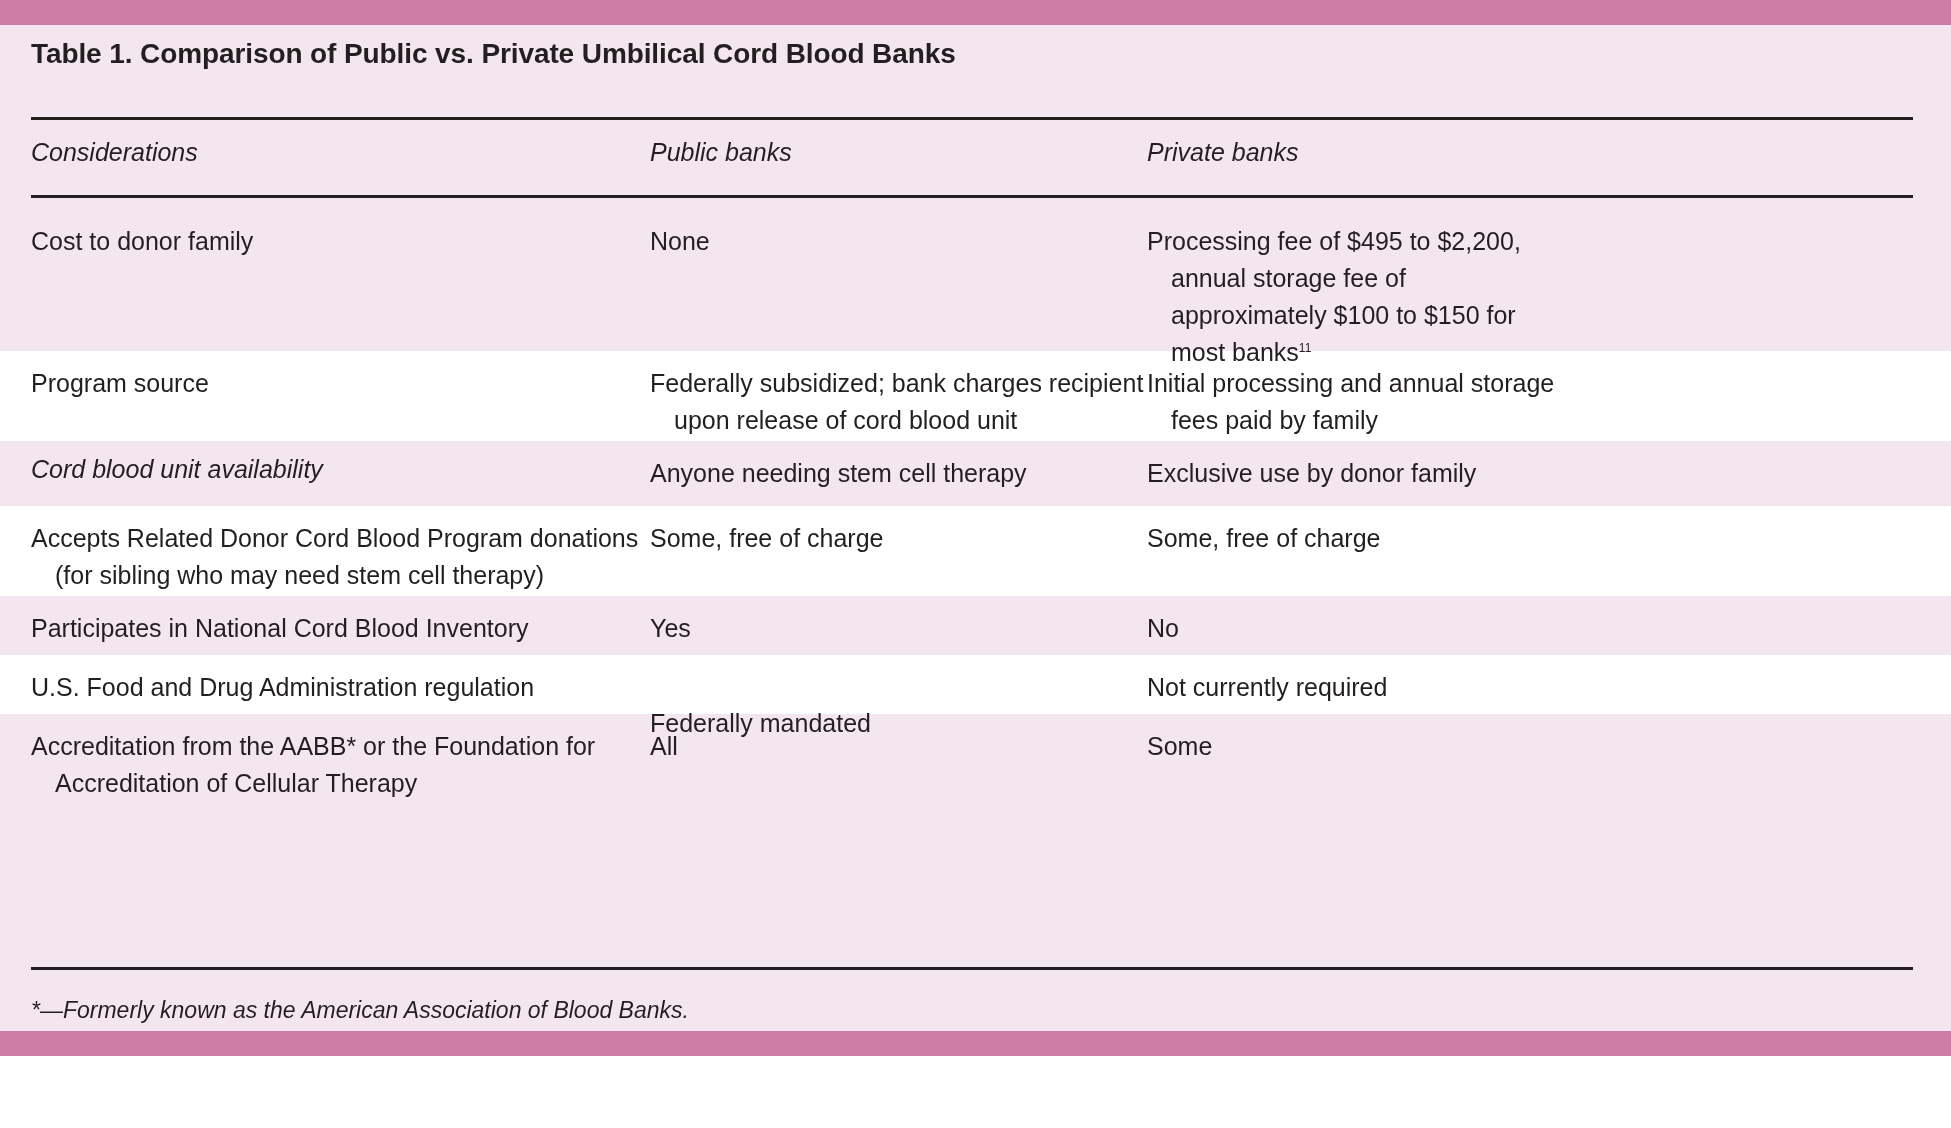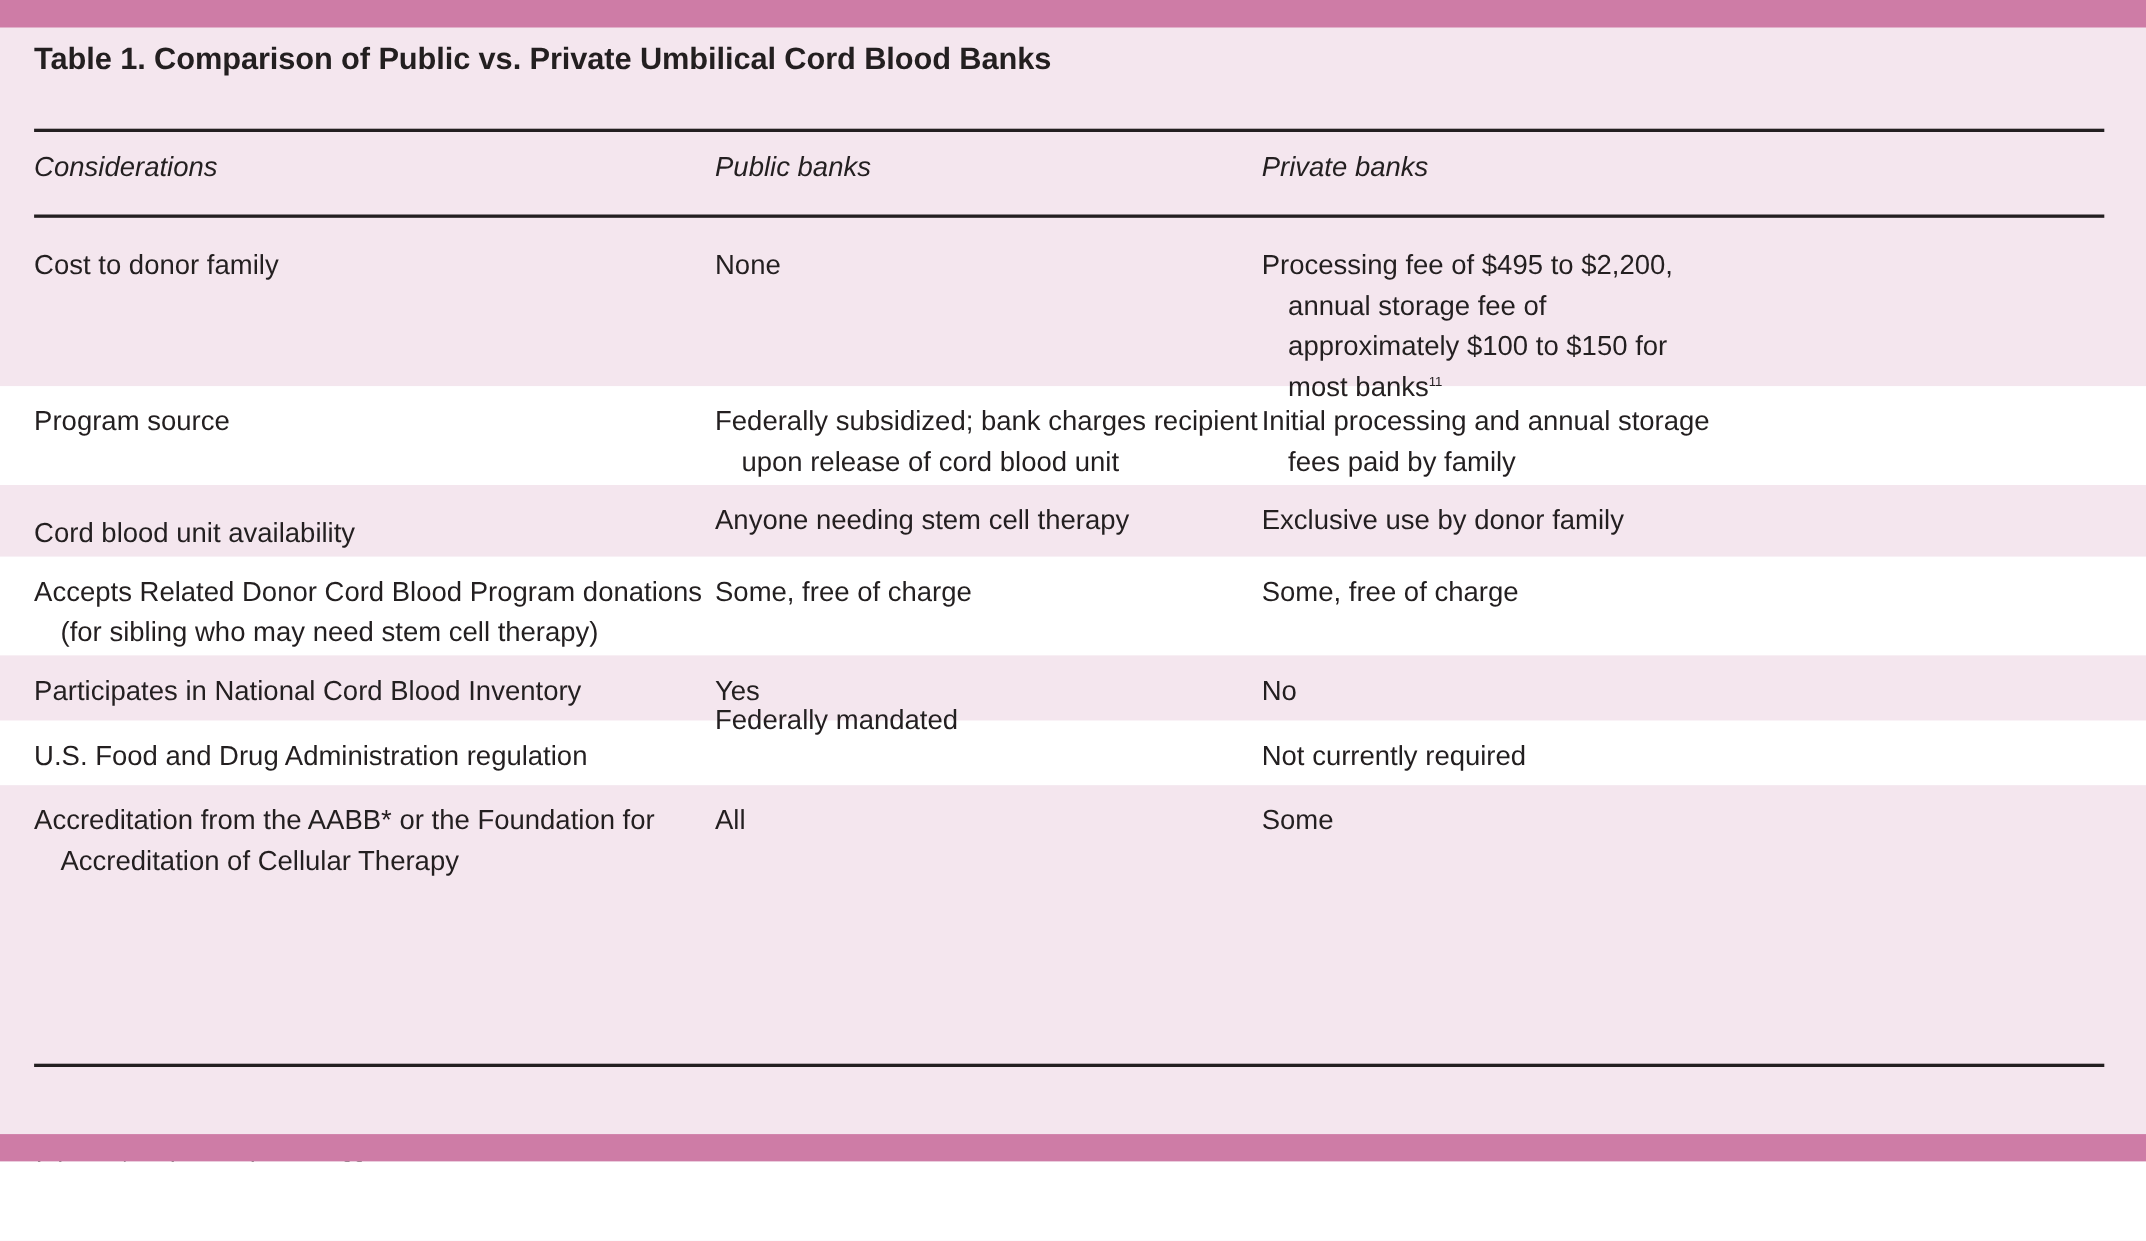--- a/index.html
+++ b/index.html
@@ -148,37 +148,38 @@
 
     <div class="hrule" id="rule-header"></div>
 
     <div id="row-cells">
         <div class="cell c0" style="top: 198px;">Cost to donor family</div>
         <div class="cell c1" style="top: 198px;">None</div>
         <div class="cell c2" style="top: 198px;">Processing fee of $495 to $2,200, annual storage fee of approximately $100 to $150 for most banks<sup>11</sup></div>
         <div class="cell c0" style="top: 340px;">Program source</div>
         <div class="cell c1" style="top: 340px;">Federally subsidized; bank charges recipient upon release of cord blood unit</div>
         <div class="cell c2" style="top: 340px;">Initial processing and annual storage fees paid by family</div>
-        <div class="cell c0" style="top: 442px;">Cord blood unit availability</div>
+        <div class="cell c0" style="top: 426px; font-style: italic;">Cord blood unit availability</div>
         <div class="cell c1" style="top: 430px;">Anyone needing stem cell therapy</div>
         <div class="cell c2" style="top: 430px;">Exclusive use by donor family</div>
         <div class="cell c0" style="top: 495px;">Accepts Related Donor Cord Blood Program donations (for sibling who may need stem cell therapy)</div>
         <div class="cell c1" style="top: 495px;">Some, free of charge</div>
         <div class="cell c2" style="top: 495px;">Some, free of charge</div>
         <div class="cell c0" style="top: 585px;">Participates in National Cord Blood Inventory</div>
         <div class="cell c1" style="top: 585px;">Yes</div>
         <div class="cell c2" style="top: 585px;">No</div>
         <div class="cell c0" style="top: 644px;">U.S. Food and Drug Administration regulation</div>
-        <div class="cell c1" style="top: 612px;">Federally mandated</div>
+        <div class="cell c1" style="top: 680px;">Federally mandated</div>
         <div class="cell c2" style="top: 644px;">Not currently required</div>
         <div class="cell c0" style="top: 703px;">Accreditation from the AABB* or the Foundation for Accreditation of Cellular Therapy</div>
         <div class="cell c1" style="top: 703px;">All</div>
         <div class="cell c2" style="top: 703px;">Some</div>
       </div>
 
     <div class="hrule" id="rule-footer"></div>
 
+    <div class="footnote" id="footnote-0">*—Formerly known as the American Association of Blood Banks.</div>
     <div class="footnote" id="footnote-1">Information from reference 11.</div>
 
   </div>
 
   <div class="edge-bar bottom"></div>
 </div>
 
 </body></html>

